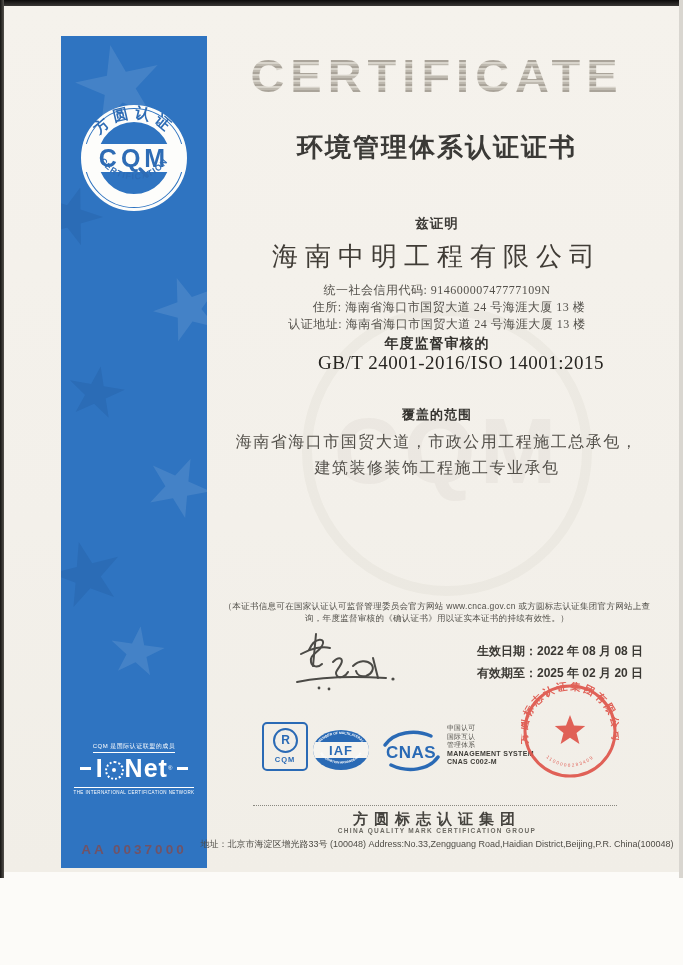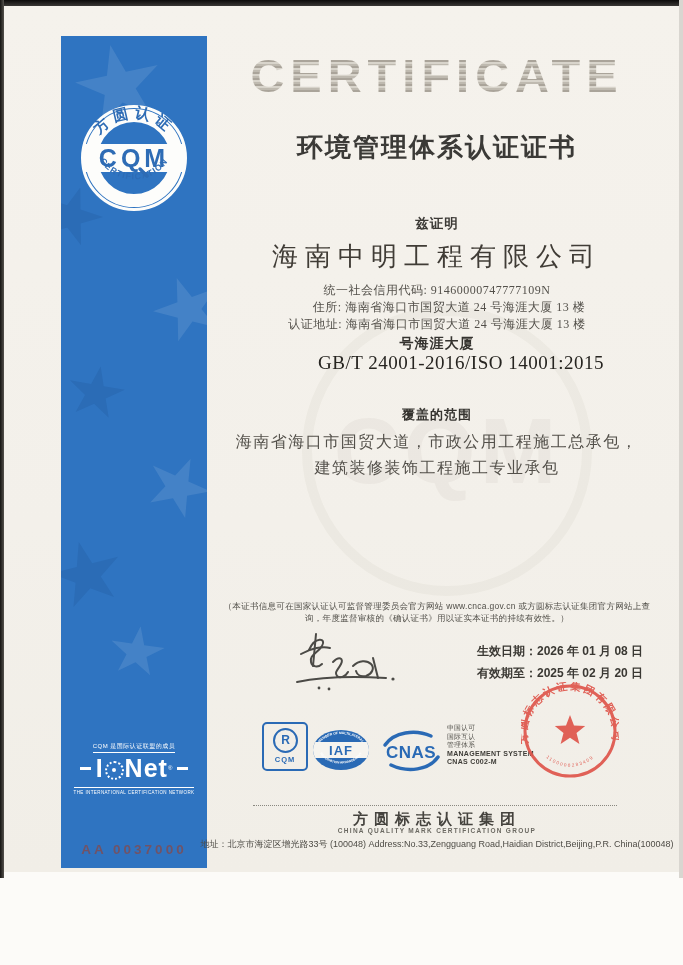--- a/index.html
+++ b/index.html
@@ -129,21 +129,21 @@
     <div class="content">
       <div class="cert-watermark">CERTIFICATE</div>
       <div class="emboss">CQM</div>
 
       <div class="title">环境管理体系认证证书</div>
       <div class="certify">兹证明</div>
       <div class="company">海南中明工程有限公司</div>
       <div class="info1 kai">统一社会信用代码: 91460000747777109N</div>
       <div class="info2 kai">住所: 海南省海口市国贸大道 24 号海涯大厦 13 楼</div>
       <div class="info3 kai">认证地址: 海南省海口市国贸大道 24 号海涯大厦 13 楼</div>
-      <div class="conform">号海涯大厦</div>
+      <div class="conform">年度监督审核的</div>
       <div class="standard">GB/T 24001-2016/ISO 14001:2015</div>
       <div class="scope-title">覆盖的范围</div>
       <div class="scope1 kai">海南省海口市国贸大道，市政公用工程施工总承包，</div>
       <div class="scope2 kai">建筑装修装饰工程施工专业承包</div>
       <div class="disc l2">询，年度监督审核的《确认证书》用以证实本证书的持续有效性。）</div>
       <div class="disc l1">（本证书信息可在国家认证认可监督管理委员会官方网站 www.cnca.gov.cn 或方圆标志认证集团官方网站上查</div>
 
       <svg class="signature" viewBox="0 0 115 66">
         <g fill="none" stroke="#4b4a46" stroke-width="2" stroke-linecap="round">
           <path d="M20,20 C26,6 38,8 33,16 C29,23 20,25 22,32 C23,37 29,38 33,34"></path>
@@ -153,21 +153,21 @@
           <path d="M64,36 C70,30 78,30 82,34 C86,38 83,44 77,46 C72,47 68,45 67,41"></path>
           <path d="M84,28 L89,48"></path>
           <path d="M8,52 C32,47 62,46 97,48"></path>
           <circle cx="30" cy="58" r="1.4" fill="#4b4a46" stroke="none"></circle>
           <circle cx="40" cy="59" r="1.4" fill="#4b4a46" stroke="none"></circle>
           <circle cx="104" cy="49" r="1.6" fill="#4b4a46" stroke="none"></circle>
         </g>
       </svg>
 
       <div class="dates">
-        <div>生效日期：2026 年 01 月 08 日</div>
+        <div>生效日期：2022 年 08 月 08 日</div>
         <div>有效期至：2025 年 02 月 20 日</div>
       </div>
 
       <div class="rcqm">
         <div class="circ">R</div>
         <div class="lbl">CQM</div>
       </div>
 
       <svg class="iaf" viewBox="0 0 60 44">
         <defs>

